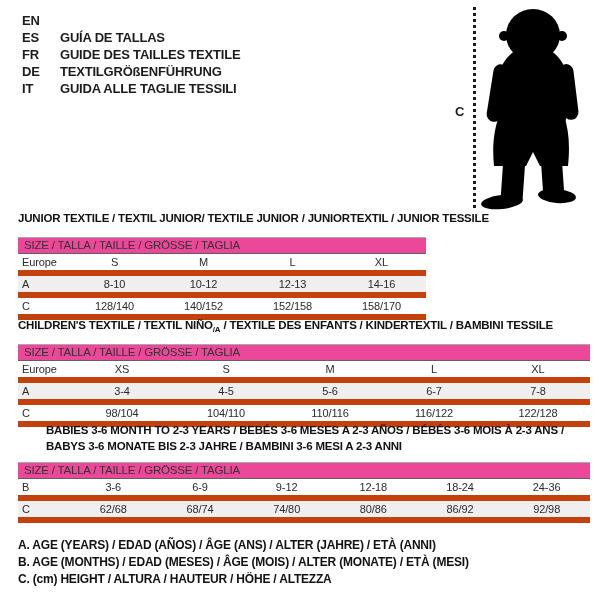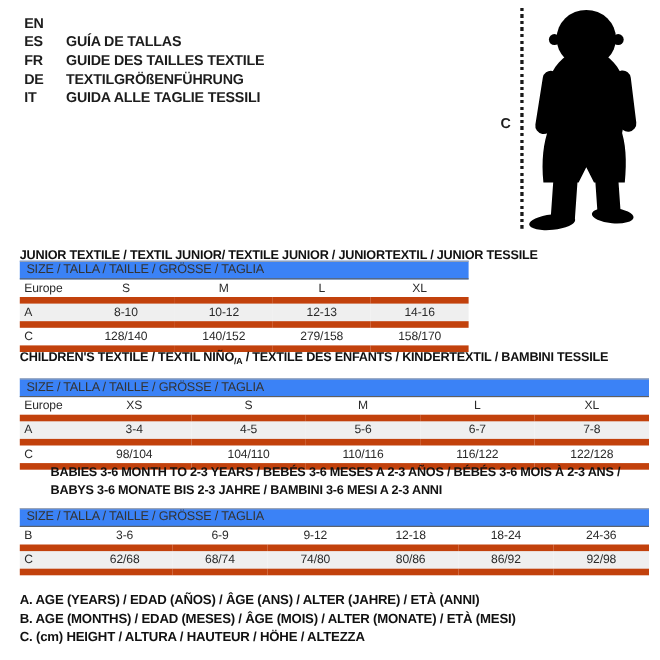--- a/index.html
+++ b/index.html
@@ -13,21 +13,21 @@
   .lang-code{width:38px;flex:0 0 38px;}
   
   .figure-wrap{position:absolute;left:452px;top:4px;width:148px;height:212px;}
   .dash-line{position:absolute;left:473px;top:7px;width:3px;height:201px;
     background:repeating-linear-gradient(to bottom,#1a1a1a 0 3px,transparent 3px 6px);}
   .figure-c{position:absolute;left:455px;top:104px;font-size:13px;font-weight:bold;}
   
   .section-title{position:absolute;left:18px;font-size:11.5px;font-weight:bold;letter-spacing:-0.2px;color:#111;line-height:16px;white-space:nowrap;}
   .title-sub{vertical-align:sub;font-size:8px;}
   .size-table{position:absolute;left:18px;}
-  .size-header{height:15px;line-height:15px;background:#3b82f6;color:#333;
+  .size-header{height:15px;line-height:15px;background:#ec4899;color:#333;
     font-size:11.5px;padding-left:6px;border-top:1px solid #a8a8a8;border-bottom:1px solid #5f5f5f;letter-spacing:-0.2px;}
   table.szt{border-collapse:collapse;table-layout:fixed;width:100%;font-size:11px;color:#2a2a2a;}
   table.szt td{height:16px;padding:0;text-align:center;border-bottom:6px solid #c2410c;letter-spacing:-0.1px;}
   table.szt td.lbl{text-align:left;padding-left:4px;}
   table.szt tr:nth-child(even){background:#efefef;}
   
   .footnotes{position:absolute;left:18px;top:537px;}
   .footnote{height:17px;line-height:17px;font-size:12px;font-weight:bold;letter-spacing:-0.2px;color:#111;}
 </style>
 </head>
@@ -71,21 +71,21 @@
         <rect x="109" y="60" width="15" height="56" rx="7.5" transform="rotate(-7 116 88)"></rect>
         <path d="M47,112 C42,126 40,142 42,162 L74,162 L81,148 L88,162 L116,162 C118,142 117,126 112,112 Z"></path>
         <rect x="50" y="150" width="22" height="50" rx="6" transform="rotate(4 61 175)"></rect>
         <rect x="90" y="150" width="21" height="44" rx="6" transform="rotate(-4 100 172)"></rect>
         <ellipse cx="50" cy="198" rx="21" ry="7" transform="rotate(-6 50 198)"></ellipse>
         <ellipse cx="105" cy="192" rx="19" ry="7" transform="rotate(5 105 192)"></ellipse>
       </g>
     </svg>
   </div>
 
-  <div class="section-title" style="top:210px;margin-top:14px;">JUNIOR TEXTILE / TEXTIL JUNIOR/ TEXTILE JUNIOR / JUNIORTEXTIL / JUNIOR TESSILE</div>
+  <div class="section-title" style="top:210px;">JUNIOR TEXTILE / TEXTIL JUNIOR/ TEXTILE JUNIOR / JUNIORTEXTIL / JUNIOR TESSILE</div>
   <div class="size-table" style="top:237px;width:408px;">
     <div class="size-header">SIZE / TALLA / TAILLE / GRÖSSE / TAGLIA</div>
     <table class="szt">
       <colgroup>
           <col style="width:52px">
           <col>
           <col>
           <col>
           <col>
         </colgroup>
@@ -101,21 +101,21 @@
         <td class="lbl">A</td>
         <td>8-10</td>
         <td>10-12</td>
         <td>12-13</td>
         <td>14-16</td>
       </tr>
       <tr>
         <td class="lbl">C</td>
         <td>128/140</td>
         <td>140/152</td>
-        <td>279/158</td>
+        <td>152/158</td>
         <td>158/170</td>
       </tr>
     </tbody>
       </table>
   </div>
 
   <div class="section-title" style="top:317px;text-align:right;">
     <span>CHILDREN'S TEXTILE / TEXTIL NIÑO</span><span class="title-sub">/A</span><span> / TEXTILE DES ENFANTS / KINDERTEXTIL / BAMBINI TESSILE</span>
   </div>
   <div class="size-table" style="top:344px;width:572px;">

